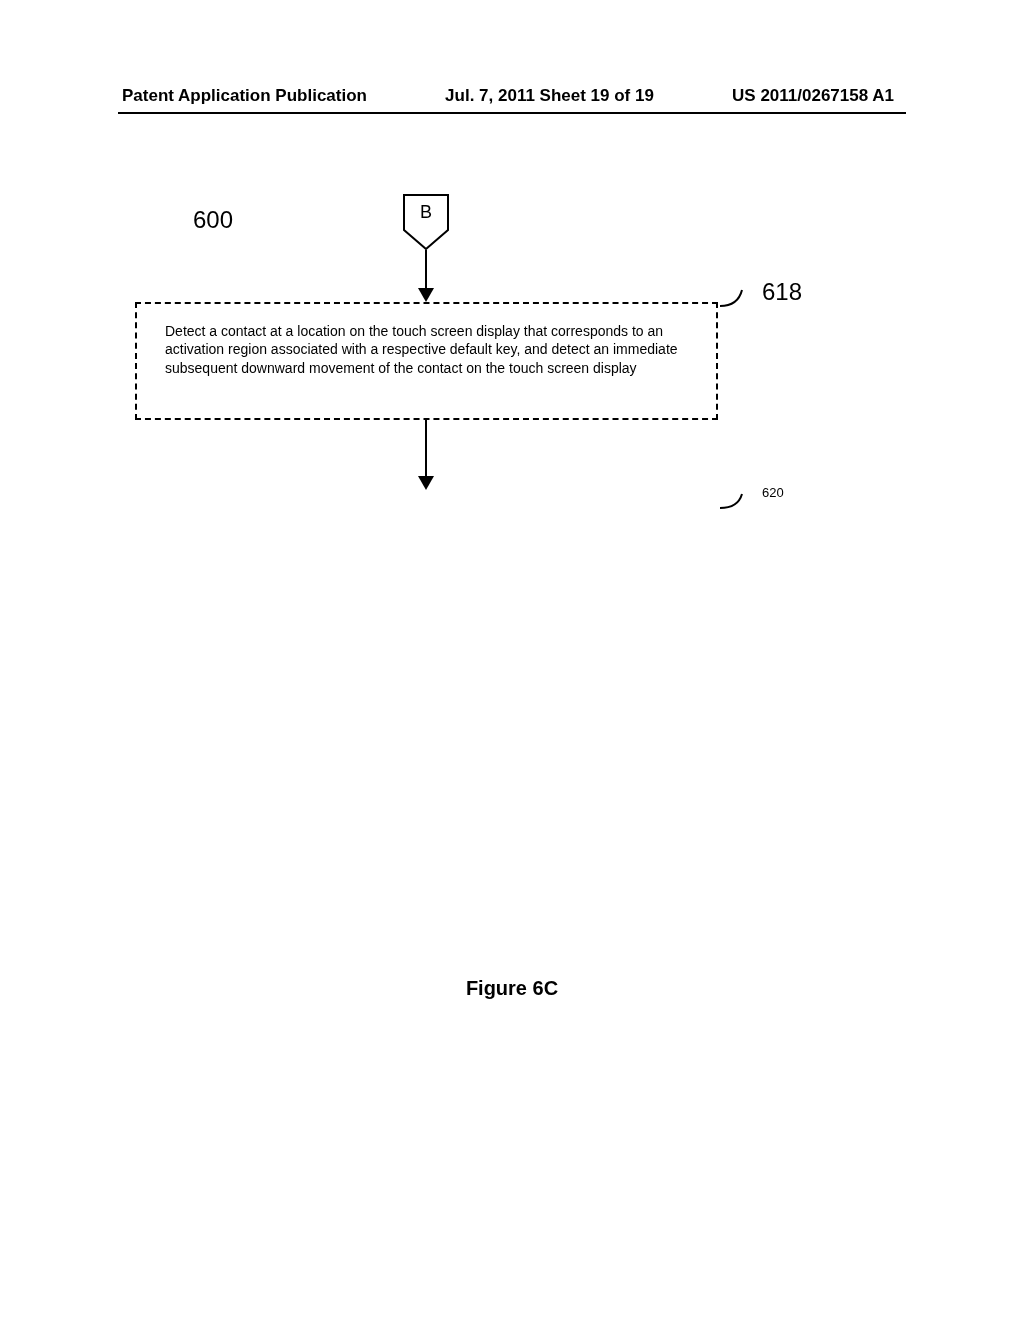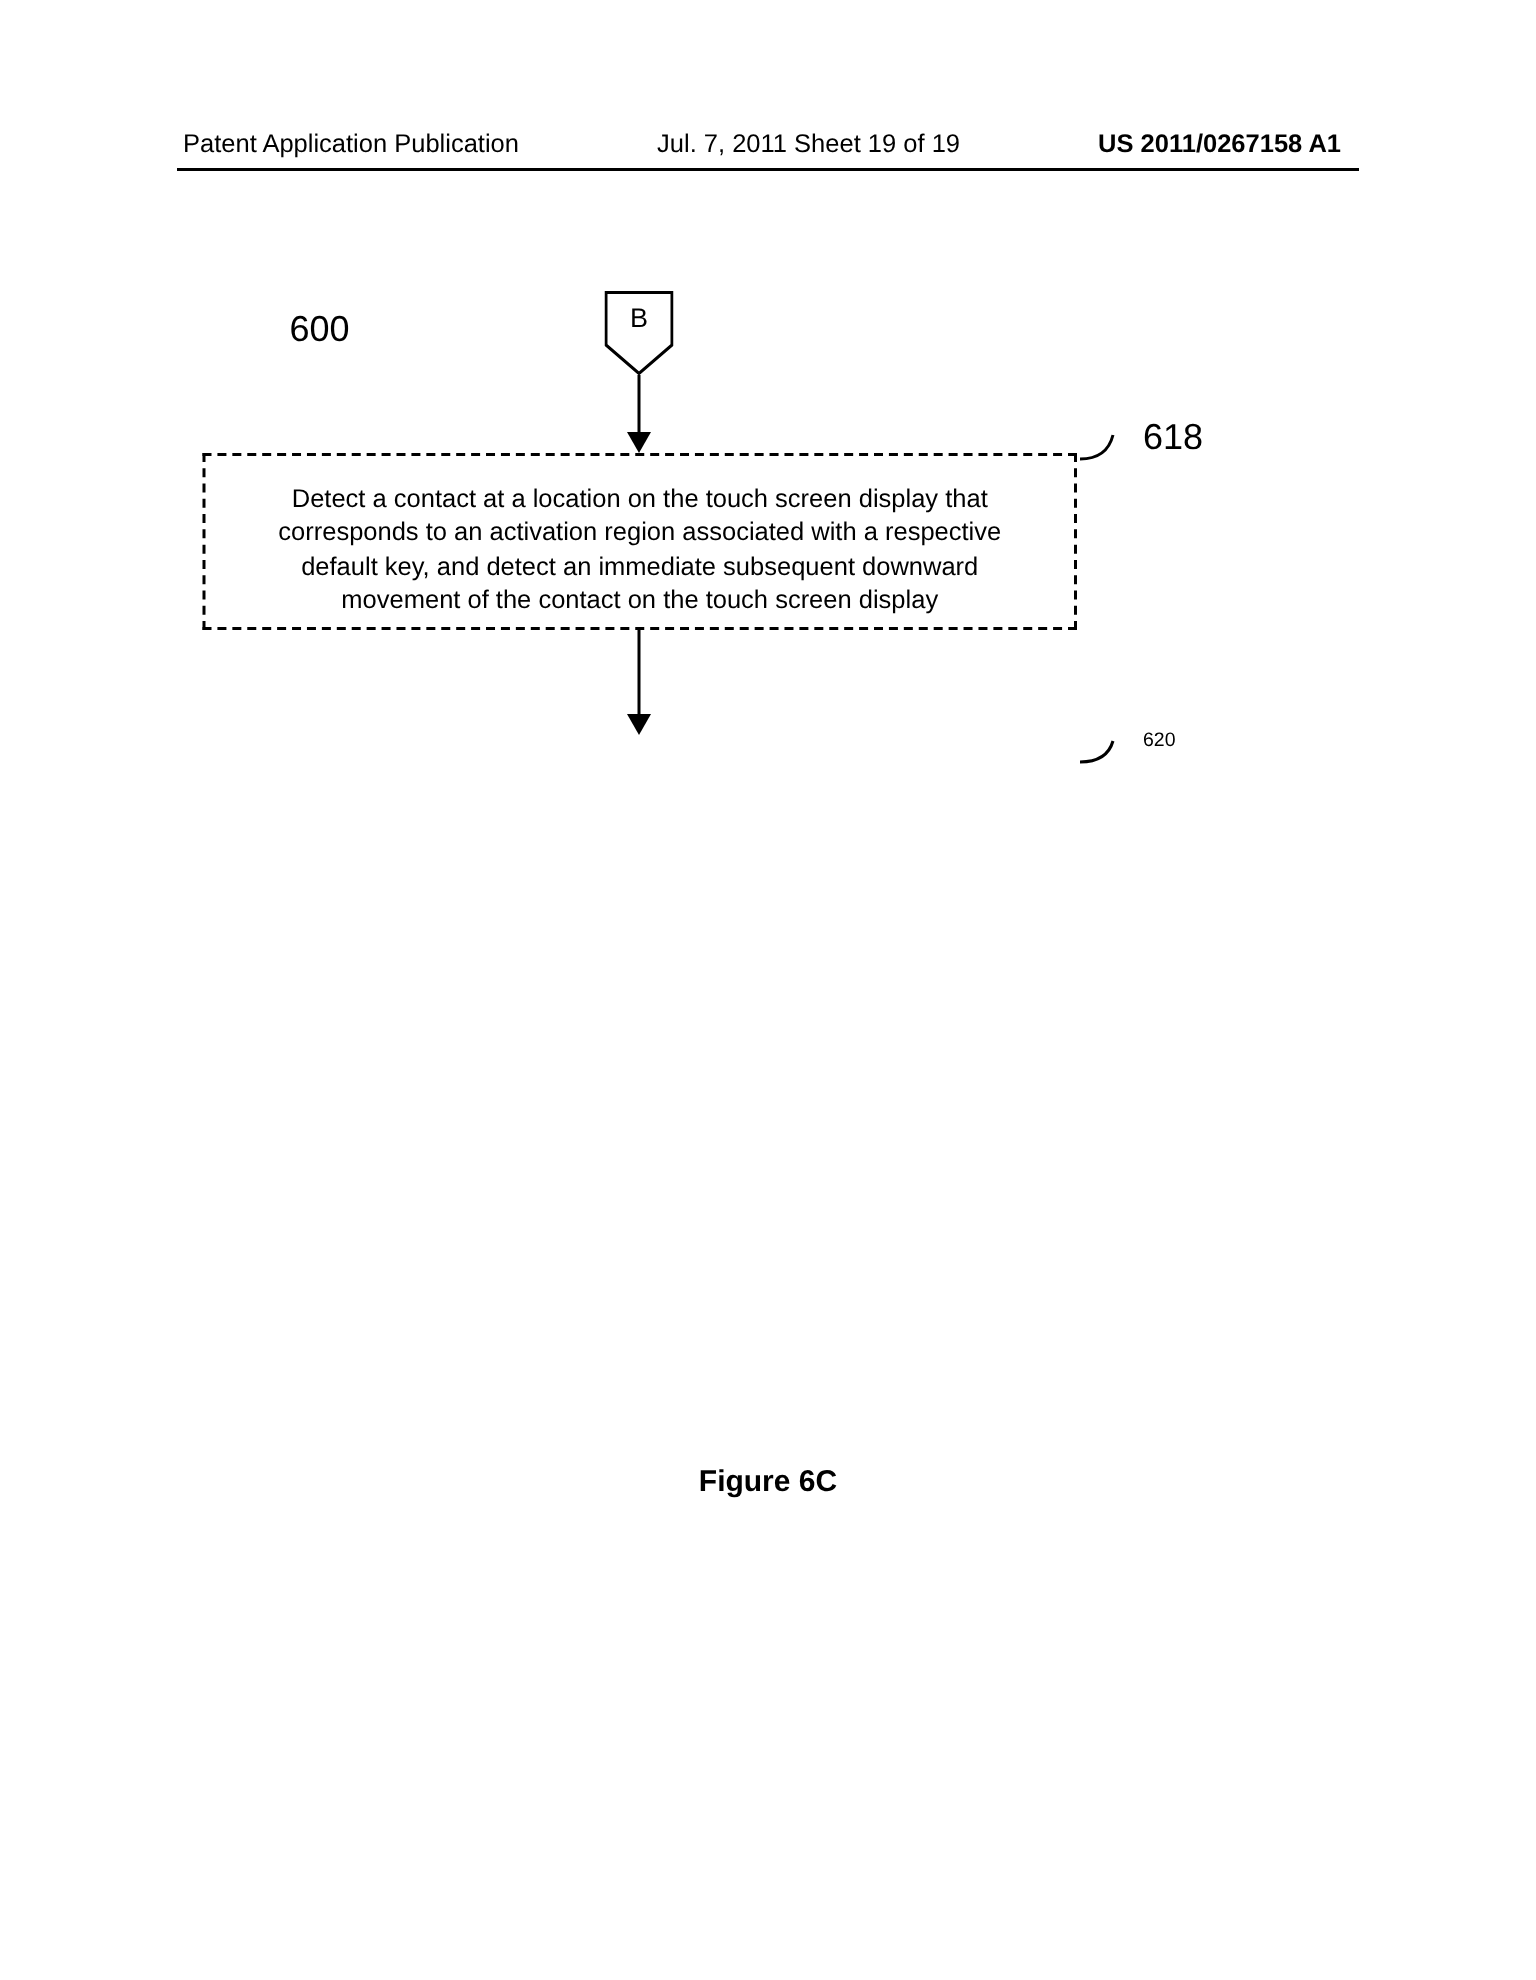--- a/index.html
+++ b/index.html
@@ -19,22 +19,22 @@
   .header {
     position: absolute;
     top: 86px;
     left: 0;
     right: 0;
     display: flex;
     justify-content: space-between;
     padding: 0 130px 0 122px;
     font-size: 17px;
   }
-  .header-left { font-weight: normal; }
-  .header-center { font-weight: normal; }
+  .header-left { font-weight: bold; }
+  .header-center { font-weight: bold; }
   .header-right { font-weight: bold; }
   .header-rule {
     position: absolute;
     top: 112px;
     left: 118px;
     right: 118px;
     height: 2px;
     background: #000;
   }
 
@@ -81,22 +81,22 @@
     border-right: 8px solid transparent;
     border-top: 14px solid #000;
   }
 
   
   .box618, .box620 {
     position: absolute;
     border: 2px dashed #000;
     left: 135px;
     width: 583px;
-    text-align: center;
-    font-size: 17px;
+    text-align: left;
+    font-size: 14px;
     line-height: 1.32;
     padding: 18px 28px 20px;
   }
   .box618 { top: 302px; height: 118px; }
   .box620 { top: 490px; height: 78px; }
   .lead618-curve {
     position: absolute;
     left: 720px;
     top: 288px;
   }

